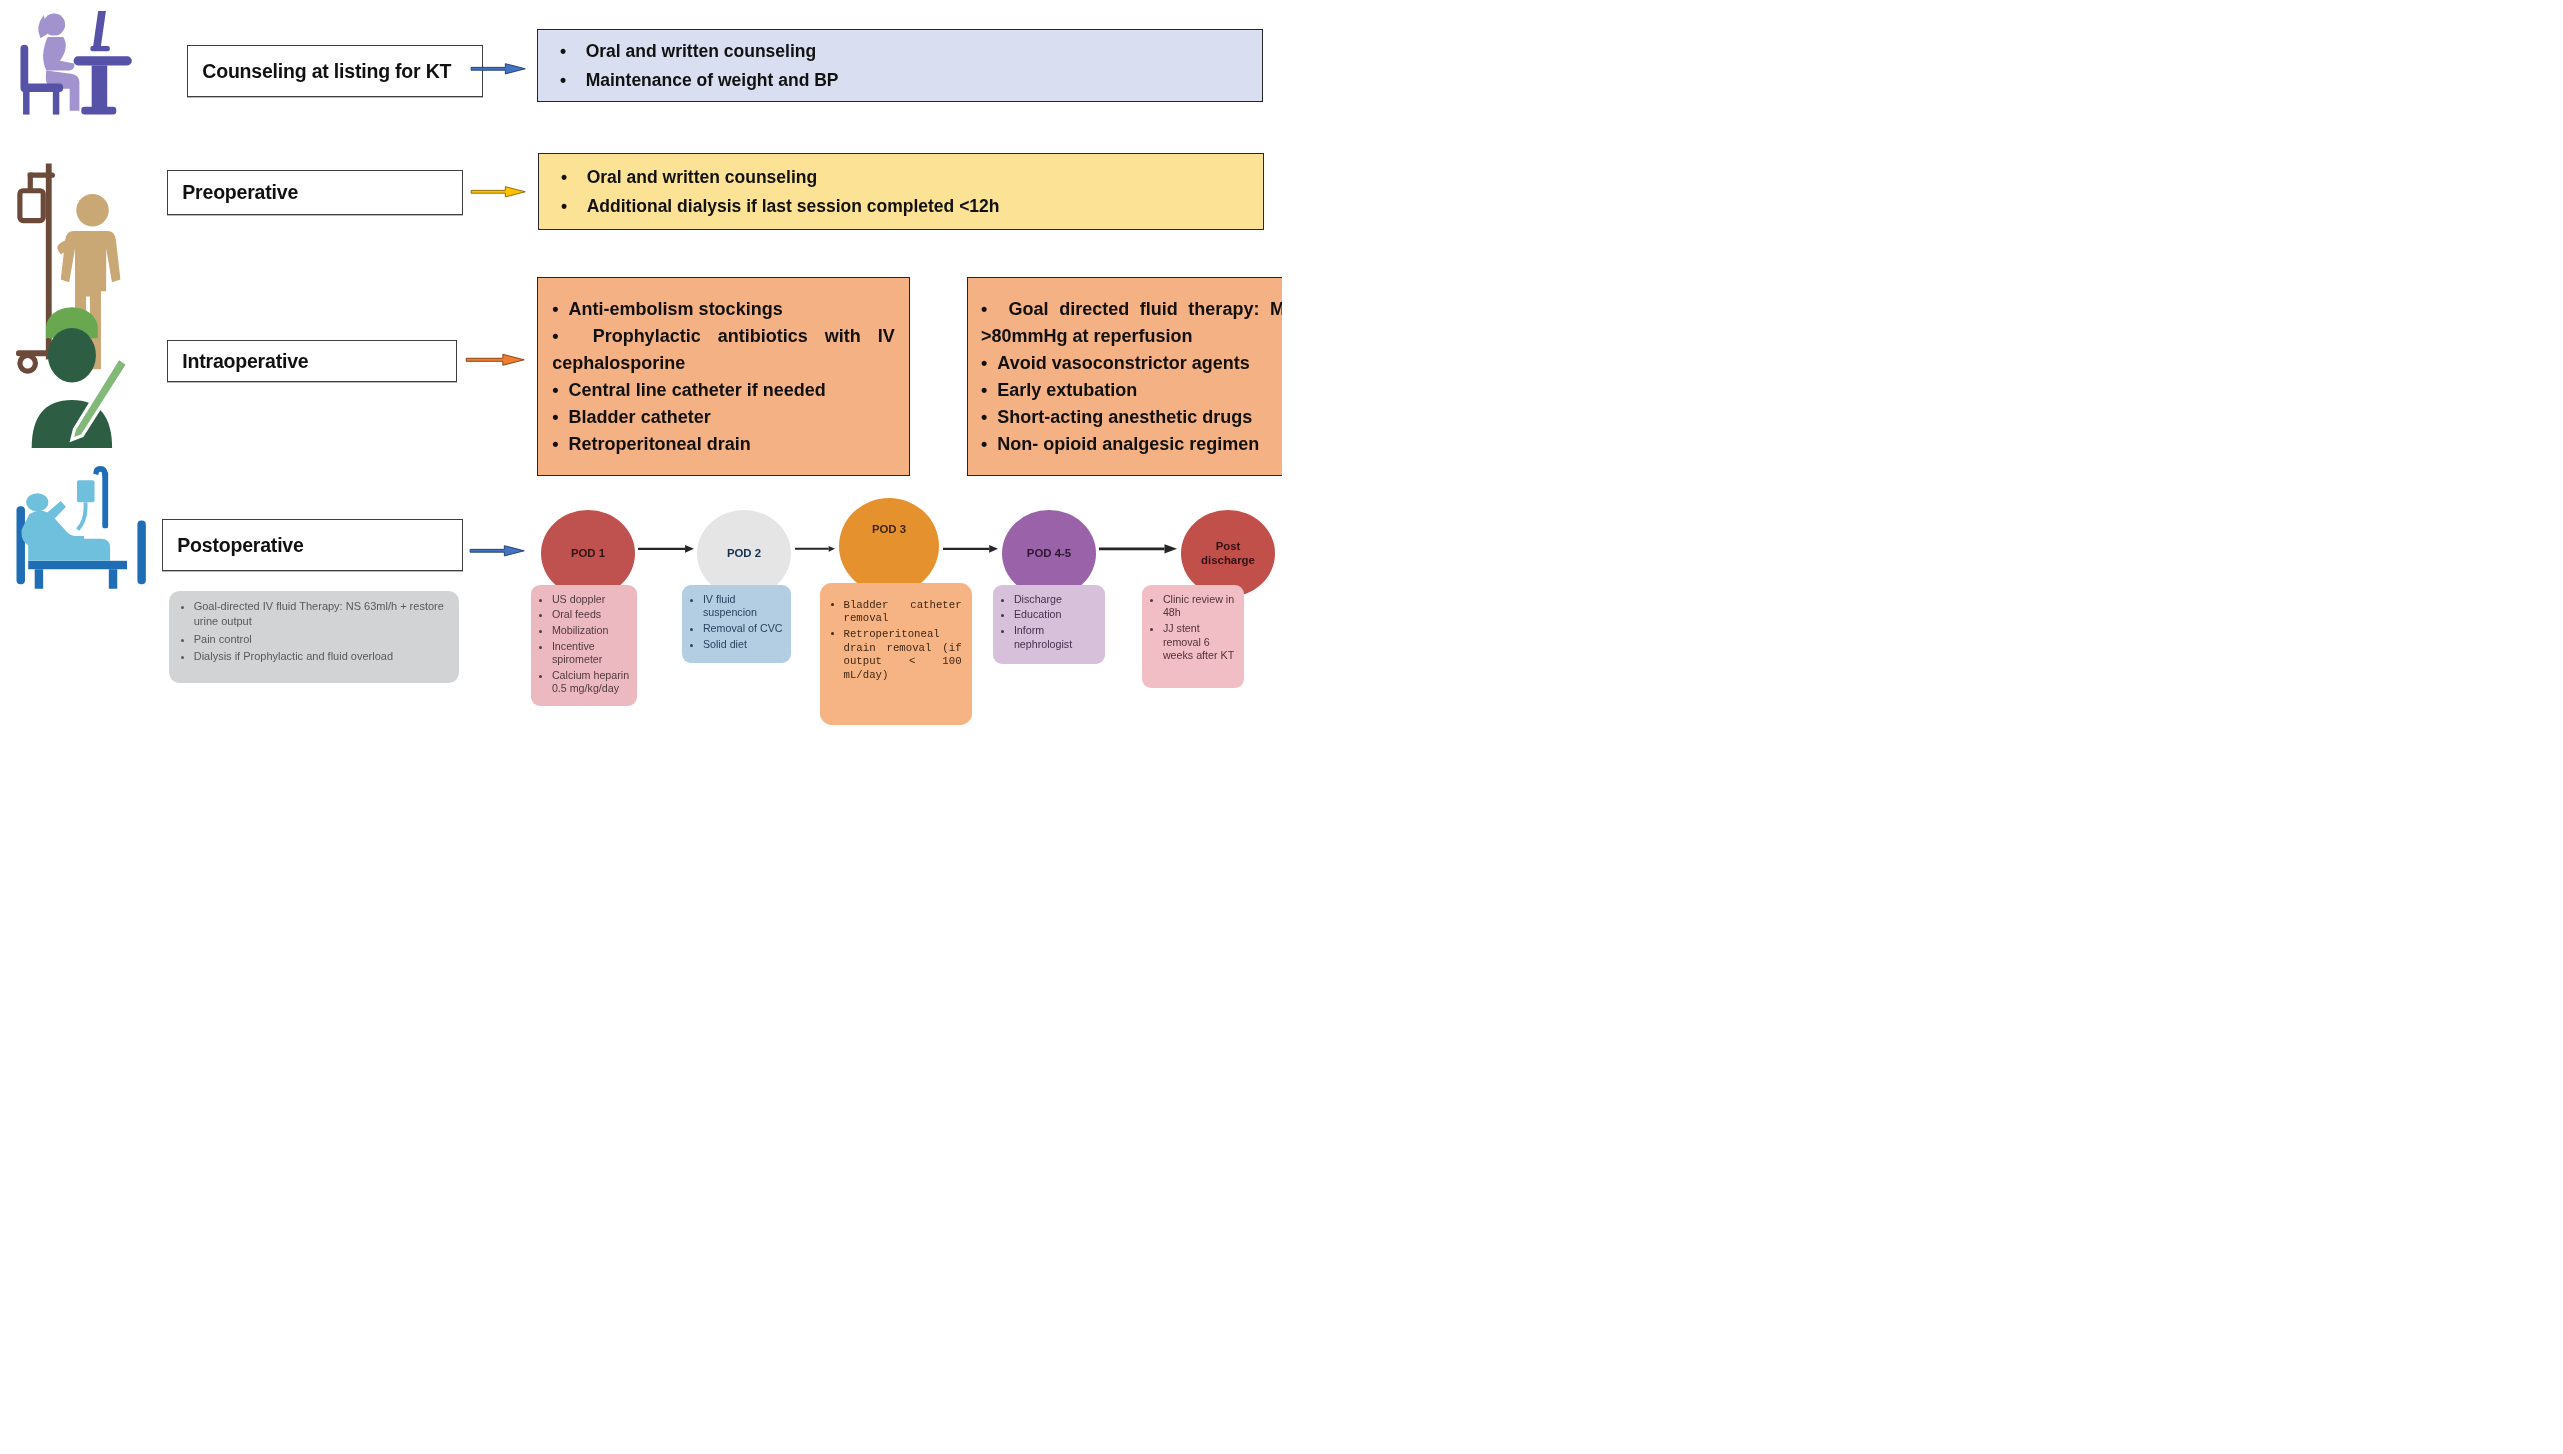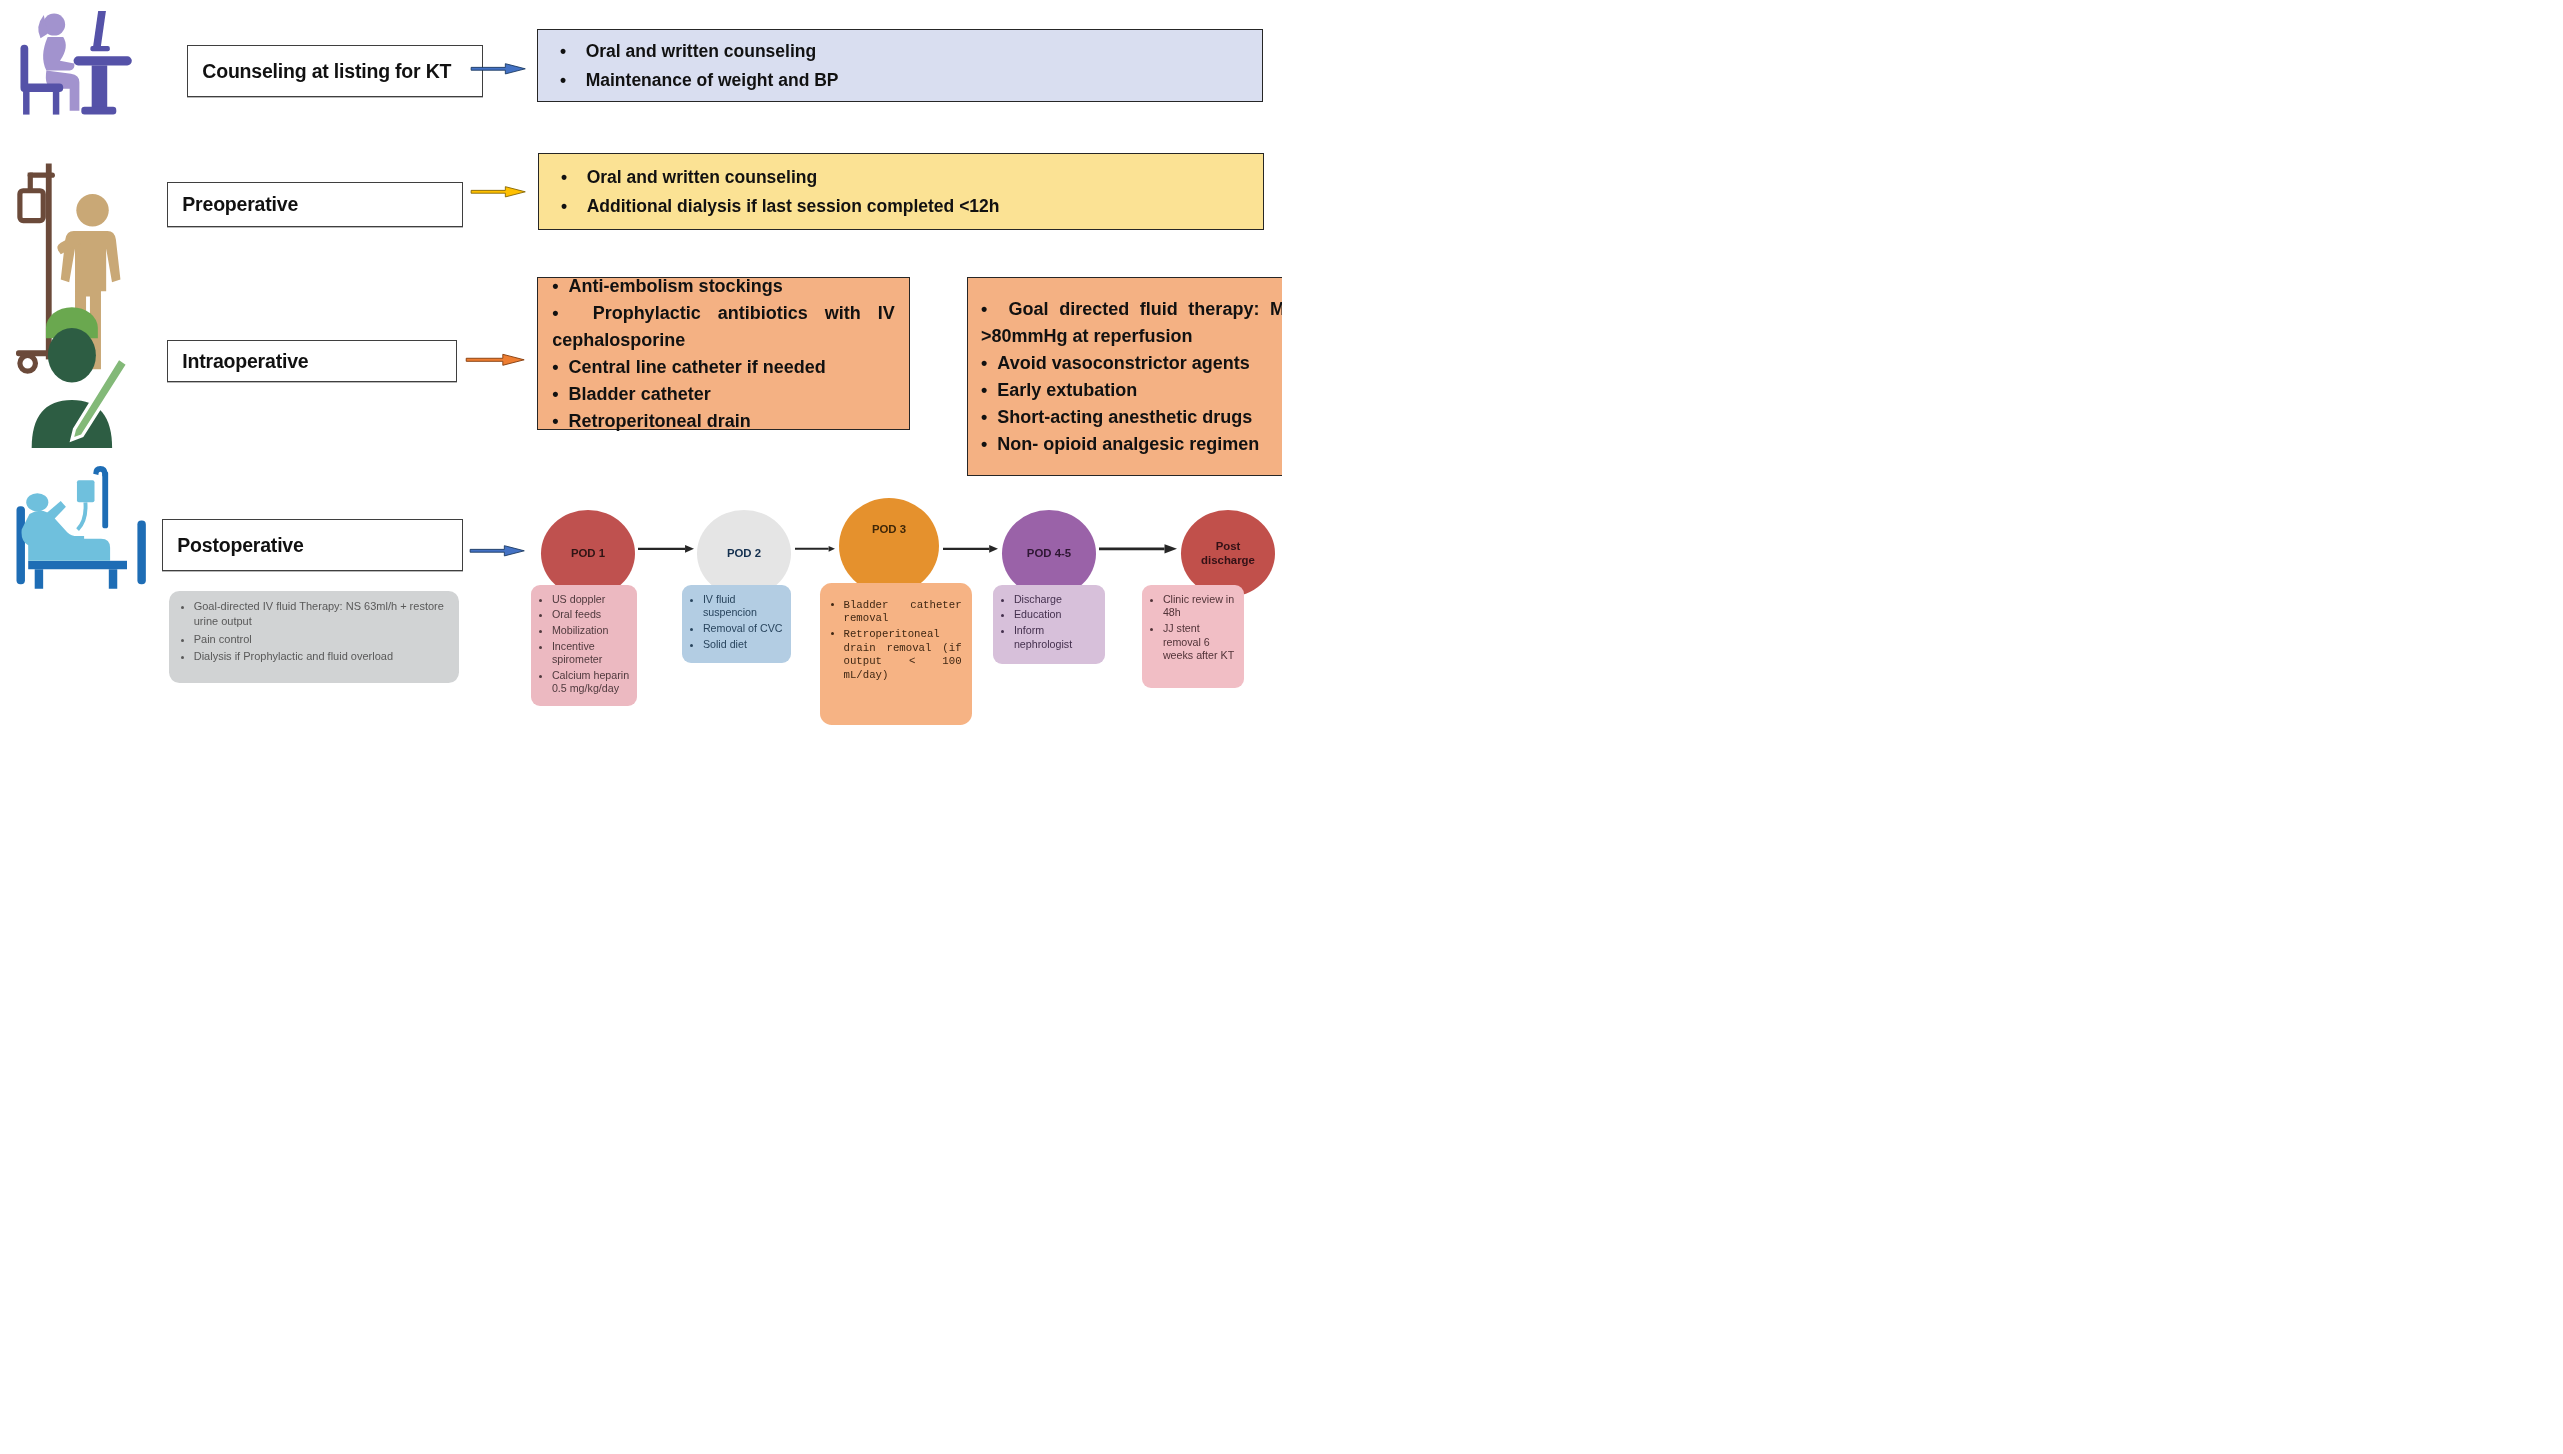--- a/index.html
+++ b/index.html
@@ -103,21 +103,21 @@
     <rect x="6" y="50" width="36" height="46" rx="5" fill="#ffffff" stroke="#6b4a3a" stroke-width="8"></rect>
     <circle cx="18" cy="316" r="12" fill="none" stroke="#6b4a3a" stroke-width="8"></circle>
     <circle cx="82" cy="316" r="12" fill="none" stroke="#6b4a3a" stroke-width="8"></circle>
     <g fill="#c9a876">
       <circle cx="118" cy="80" r="25"></circle>
       <path d="M95 112 h46 q11 0 13 13 l7 62 -13 4 -9 -52 0 66 -8 0 0 120 -17 0 0 -112 -6 0 0 112 -17 0 0 -186 -9 52 -13 -4 7 -62 q2 -13 13 -13 z"></path>
       <path d="M95 116 l-26 14 q-8 5 -4 12 l4 6 30 -16 z"></path>
     </g>
   </svg>
 
-  <div class="label-box" style="left:167px;top:182px;width:296px;height:45px;">
+  <div class="label-box" style="left:167px;top:170px;width:296px;height:45px;">
     <span>Preoperative</span>
   </div>
 
   <svg class="block-arrow" style="left:470px;top:184px;" width="57" height="15.6" viewBox="0 0 100 24">
     <polygon points="2,9.5 62,9.5 62,3 97,12 62,21 62,14.5 2,14.5" stroke-width="1.5" fill="#ffc000" stroke="#7f6000"></polygon>
   </svg>
 
   <div class="note-box" style="left: 538px; top: 153px; width: 726px; height: 77px; background-color: rgb(251, 226, 148);">
     <ul class="big-list">
         <li>Oral and written counseling</li>
@@ -133,21 +133,21 @@
   </svg>
 
   <div class="label-box" style="left:167px;top:340px;width:290px;height:42px;">
     <span>Intraoperative</span>
   </div>
 
   <svg class="block-arrow" style="left:465px;top:352px;" width="61" height="15.6" viewBox="0 0 100 24">
     <polygon points="2,9.5 62,9.5 62,3 97,12 62,21 62,14.5 2,14.5" stroke-width="1.5" fill="#ed7d31" stroke="#843c0c"></polygon>
   </svg>
 
-  <div class="note-box" style="left: 537px; top: 277px; width: 373px; height: 153px; border-width: 1.3px; padding: 7.8px 14.3px; background-color: rgb(244, 177, 131);">
+  <div class="note-box" style="left: 537px; top: 277px; width: 373px; height: 199px; border-width: 1.3px; padding: 7.8px 14.3px; background-color: rgb(244, 177, 131);">
     <ul class="inline-list">
         <li>Anti-embolism stockings</li>
         <li>Prophylactic antibiotics with IV cephalosporine</li>
         <li>Central line catheter if needed</li>
         <li>Bladder catheter</li>
         <li>Retroperitoneal drain</li>
       </ul>
   </div>
 
   <div class="note-box" style="left: 967px; top: 277px; width: 357px; height: 199px; border-width: 1.3px; padding: 7.8px 13px; background-color: rgb(244, 177, 131);">

